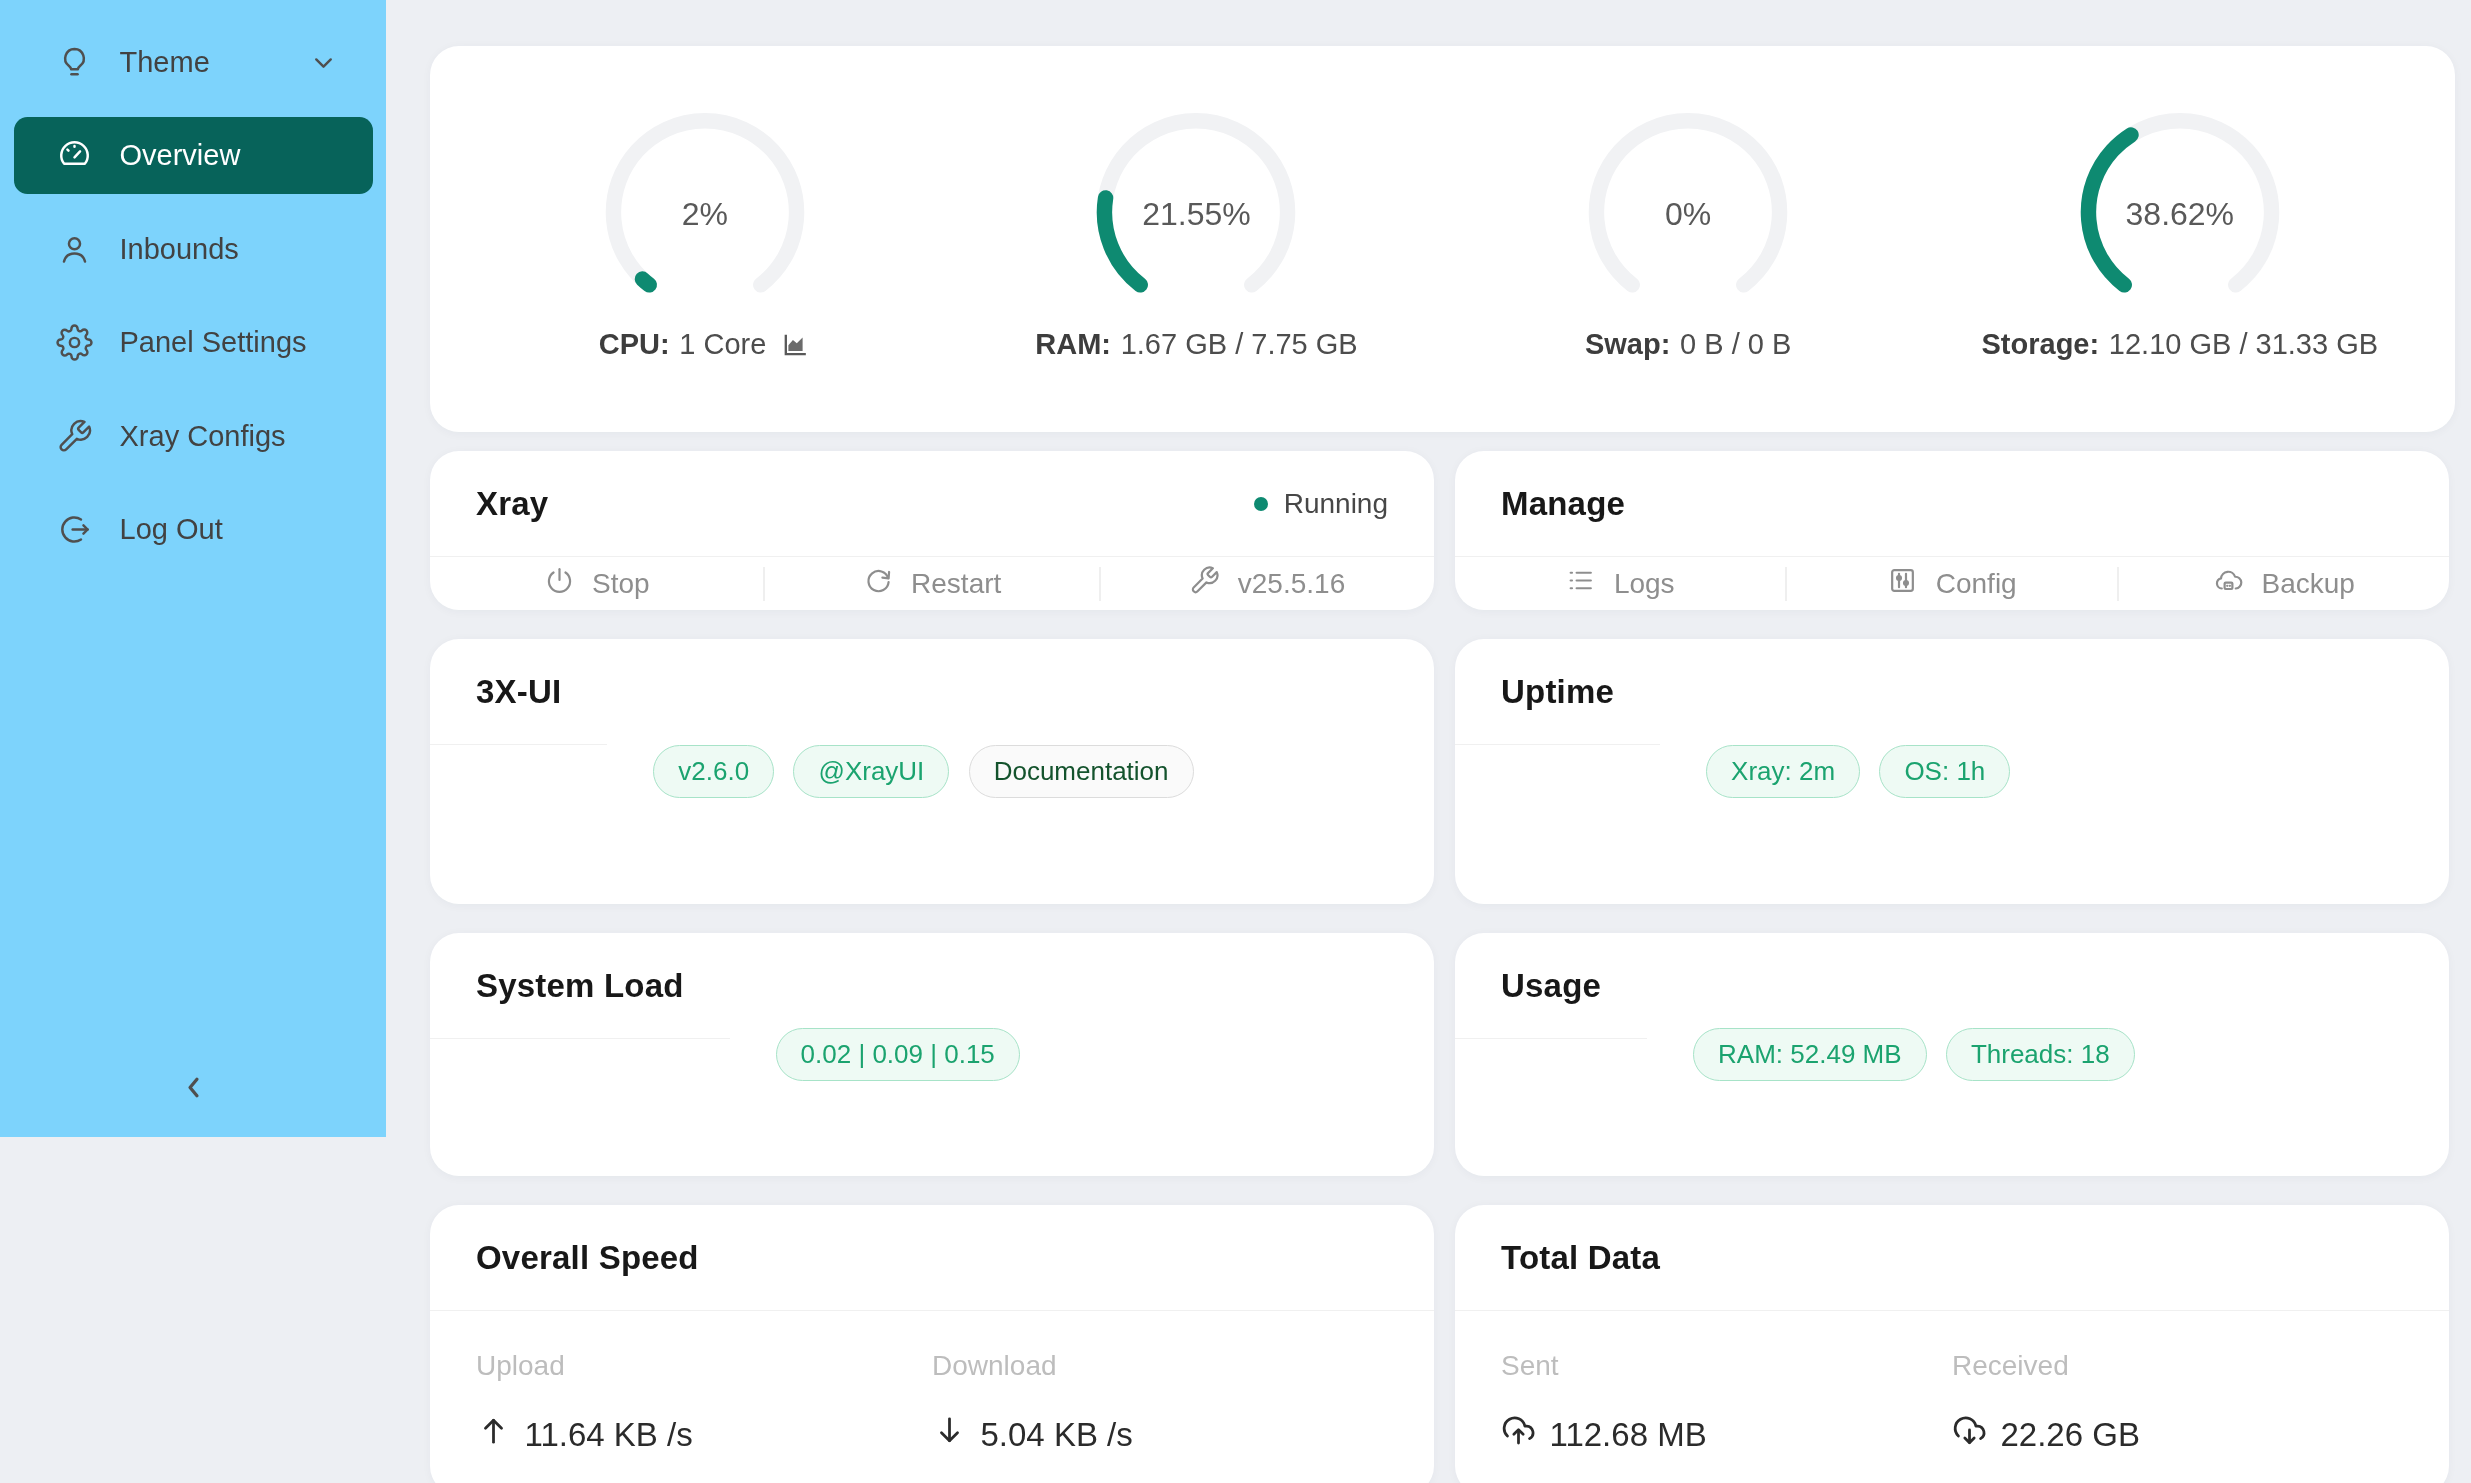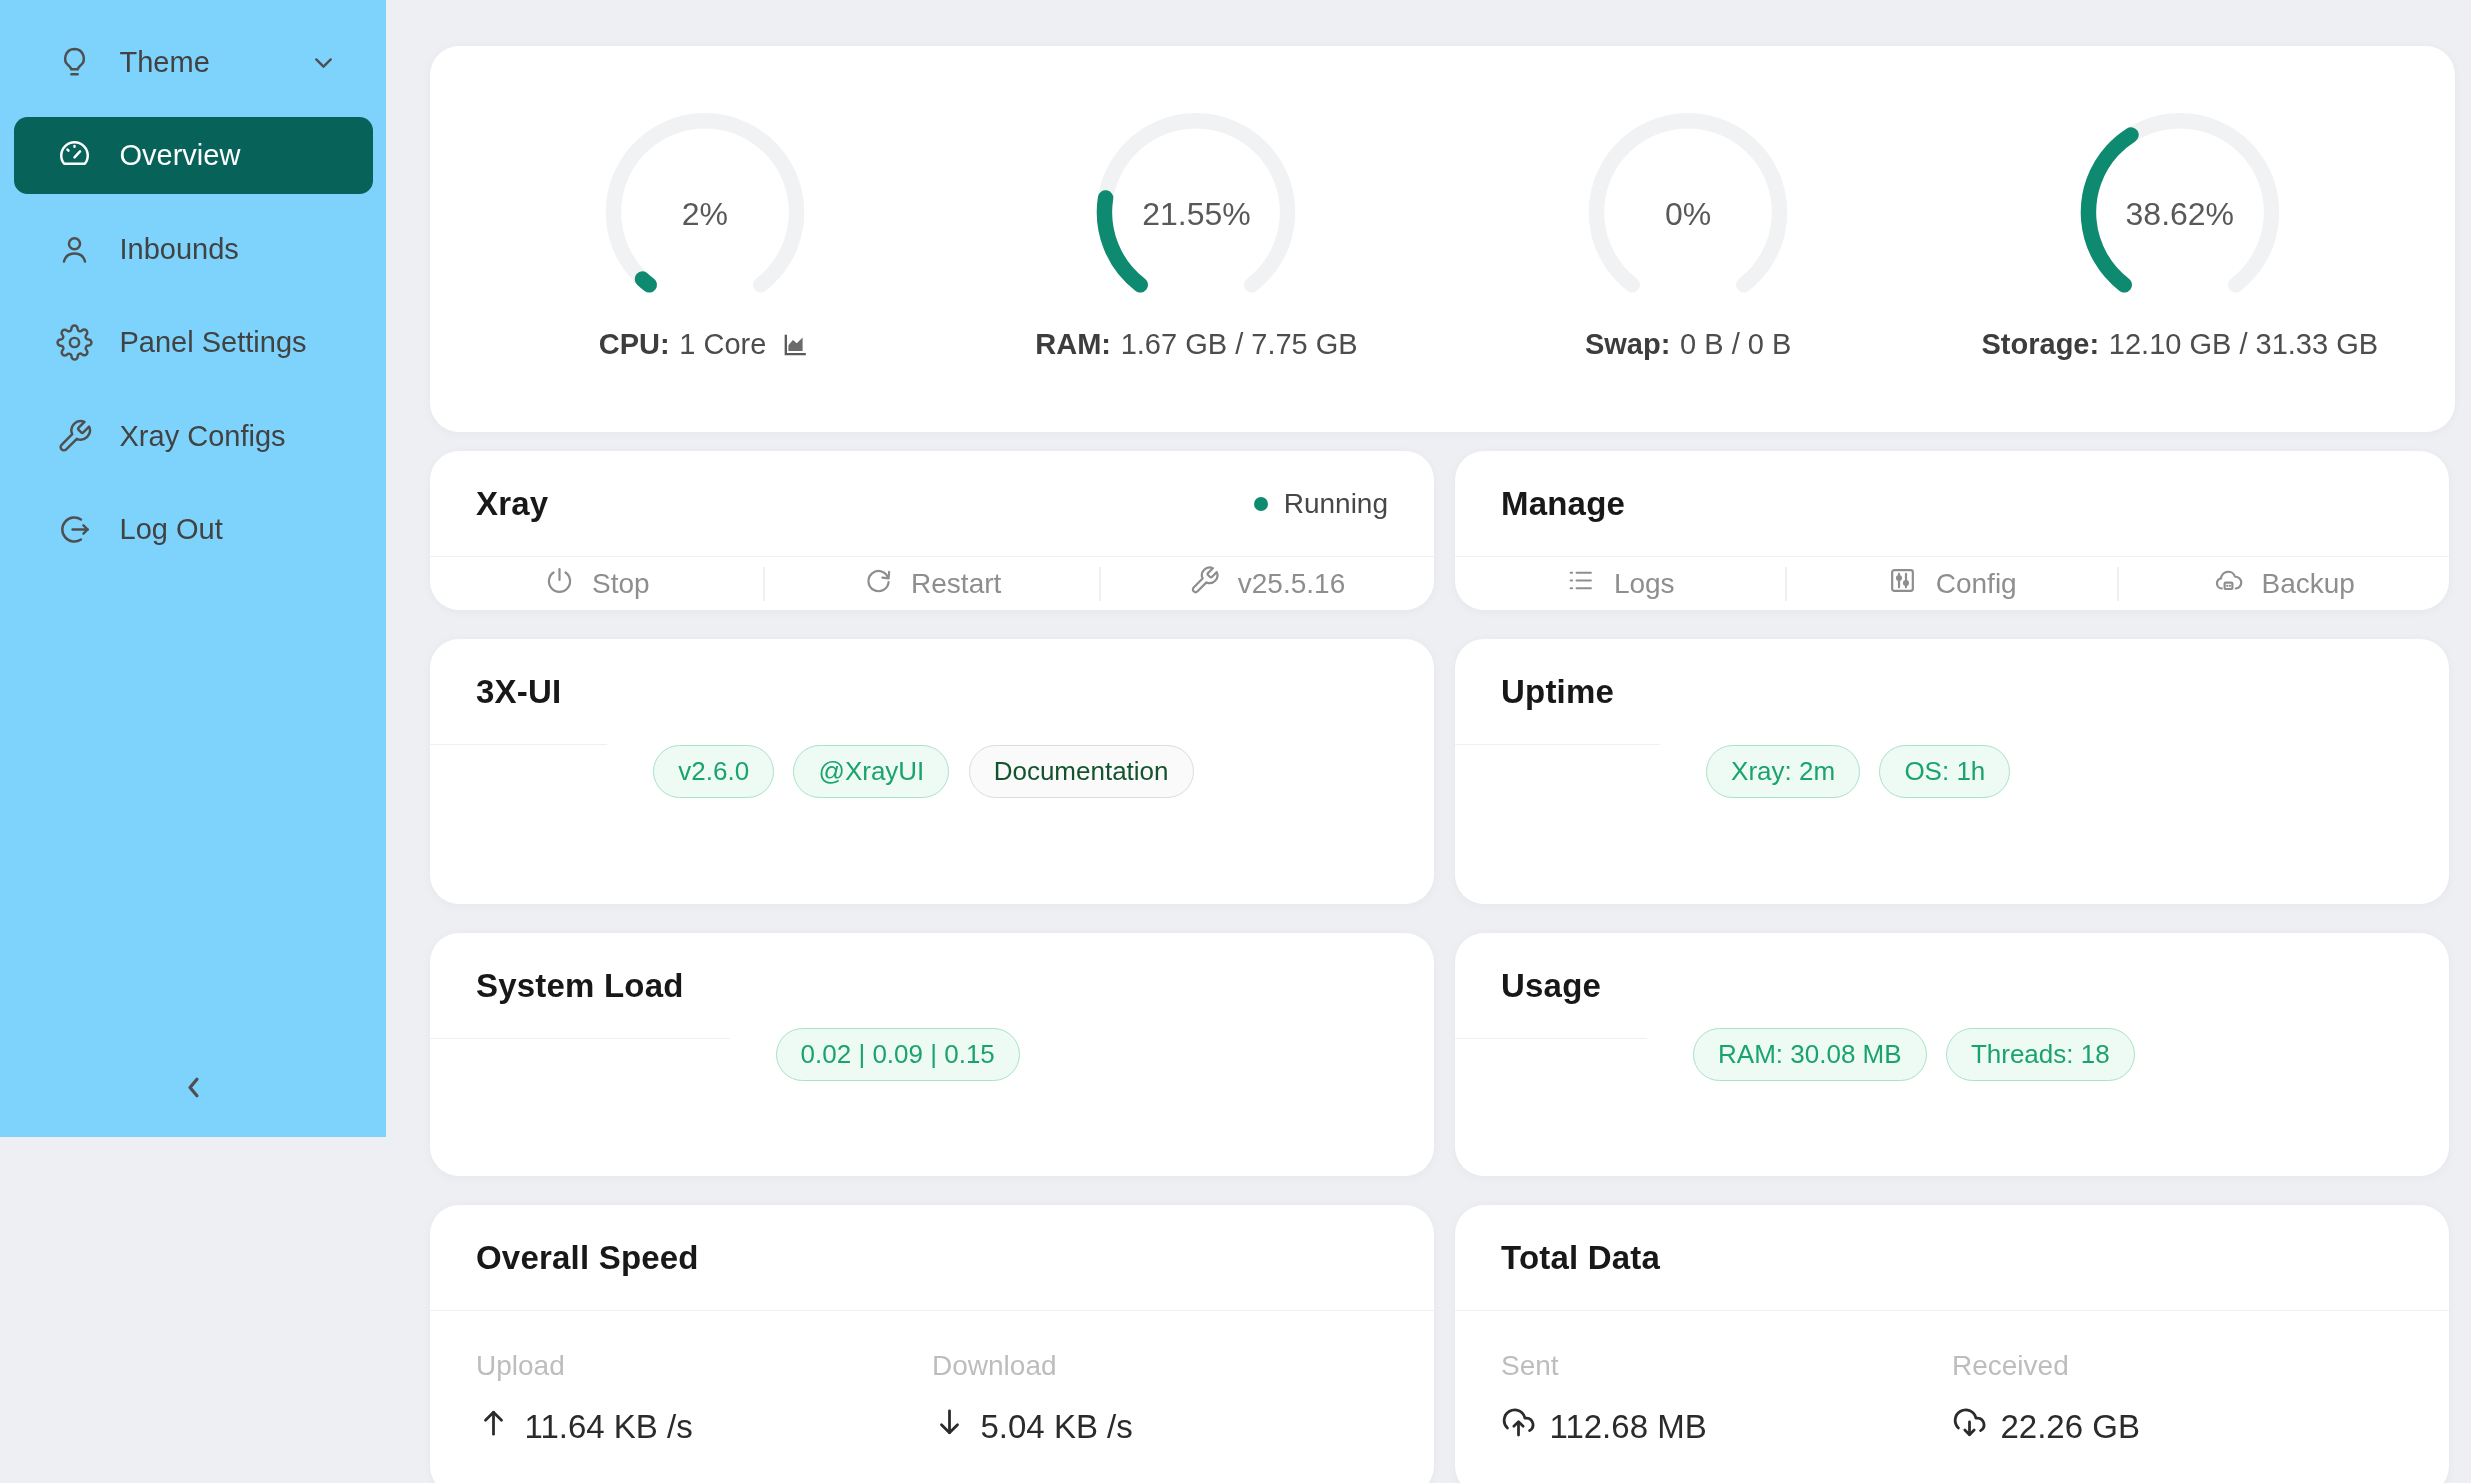--- a/index.html
+++ b/index.html
@@ -71,21 +71,21 @@
   .tags-body { flex:1; display:flex; align-items:center; padding:0 46px; gap:19.3px; }
   .tag {
     display:inline-flex; align-items:center; border-radius:965px;
     padding:10.6px 24px; font-size:26px; line-height:1.15; white-space:nowrap;
   }
   .tag.green { color:#1ba36f; background:#eefaf4; border:1.9px solid #a7e3c8; }
   .tag.default { color:#14532d; background:#fafafa; border:1.9px solid #dcdcdc; }
   .metrics-card { height:290px; display:flex; flex-direction:column; }
   .metrics-body { flex:1; display:flex; padding:39px 46px 0 46px; }
   .metric { flex:1; }
-  .metric-label { font-size:28px; color:#bdbdbd; margin-bottom:23px; }
+  .metric-label { font-size:28px; color:#bdbdbd; margin-bottom:31px; }
   .metric-value { display:flex; align-items:center; gap:13.5px; font-size:33px; color:#2b2b2b; }
   .metric-value svg { width:35px; height:35px; stroke:#2b2b2b; fill:none; stroke-width:1.9; stroke-linecap:round; stroke-linejoin:round; }
 </style>
 </head>
 <body>
 
 <aside class="sidebar">
   <nav>
     <div class="nav-item">
       <span class="nicon">
@@ -337,21 +337,21 @@
       <div class="tags-body">
         <span class="tag green">0.02 | 0.09 | 0.15</span>
       </div>
     </section>
 
     <section class="card tags-card-4">
       <div class="card-header">
         <span class="card-title">Usage</span>
       </div>
       <div class="tags-body">
-        <span class="tag green">RAM: 30.08 MB</span>
+        <span class="tag green">RAM: 52.49 MB</span>
         <span class="tag green">Threads: 18</span>
       </div>
     </section>
 
     <section class="card metrics-card">
       <div class="card-header">
         <span class="card-title">Overall Speed</span>
       </div>
       <div class="metrics-body">
         <div class="metric">

